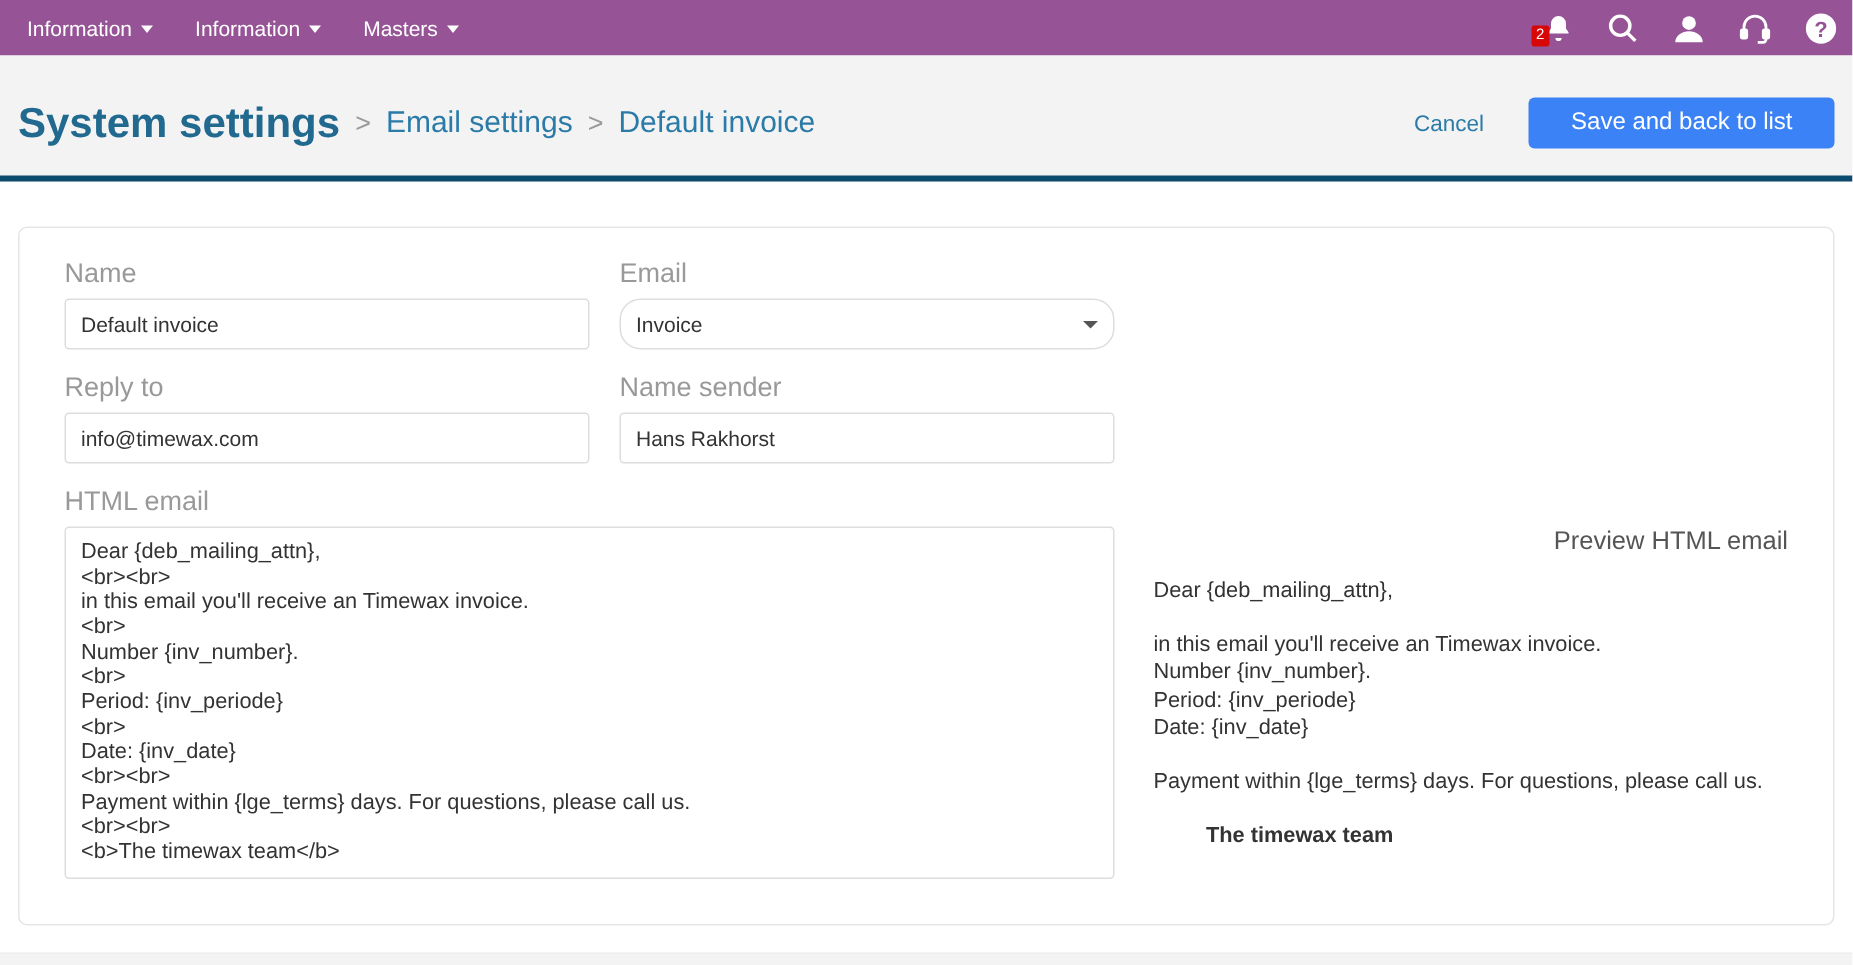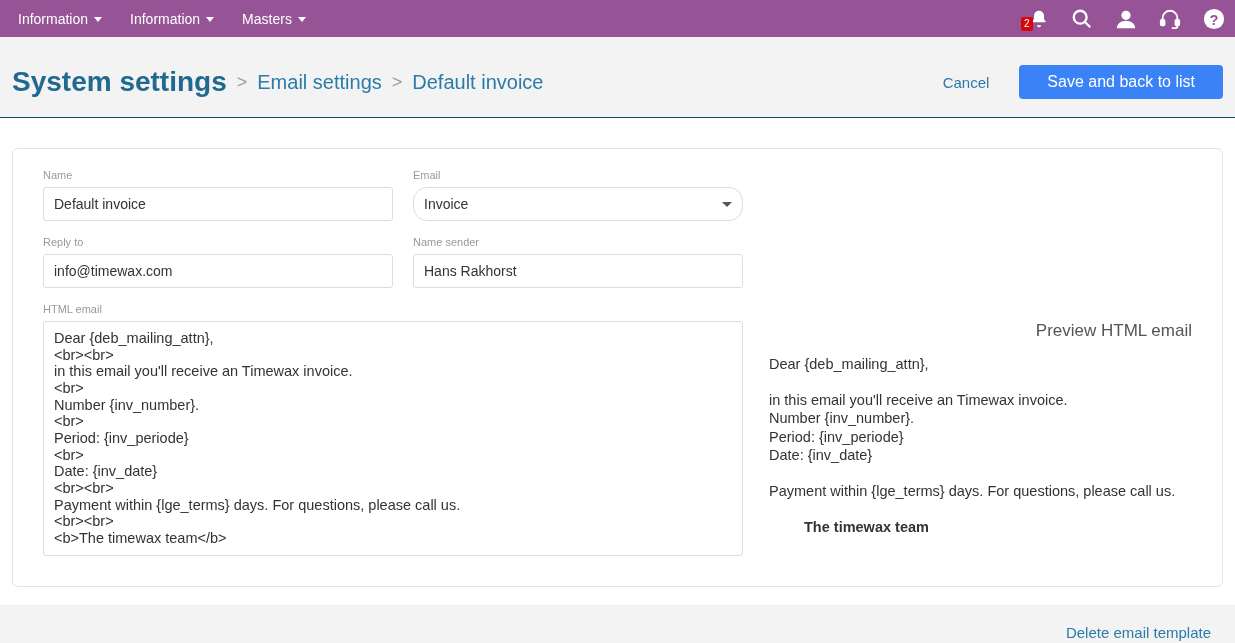--- a/index.html
+++ b/index.html
@@ -16,35 +16,35 @@
   }
   .topbar-left { display: flex; gap: 28px; }
   .menu-item { color: #fff; font-size: 14px; display: flex; align-items: center; gap: 6px; cursor: pointer; }
   .caret-down { width:0; height:0; border-left:4px solid transparent; border-right:4px solid transparent; border-top:5px solid #fff; margin-top:2px;}
   .topbar-right { display: flex; align-items: center; gap: 22px; }
   .topbar-icon { color: #fff; cursor: pointer; position: relative; display:flex; align-items:center; }
   .badge { position:absolute; bottom:-2px; left:-8px; background:#d80707; color:#fff; font-size:10px; line-height:1; padding:2px 3px; border-radius:2px; }
   svg { display:block; }
 
   
-  .header-area { background:#f3f3f3; border-bottom:1px solid #0c4a6e; padding: 28px 12px 18px 12px; display:flex; align-items:center; justify-content:space-between;}
+  .header-area { background:#f3f3f3; border-bottom:4px solid #0c4a6e; padding: 28px 12px 18px 12px; display:flex; align-items:center; justify-content:space-between;}
   .breadcrumb { display:flex; align-items:center; gap:10px; font-size:16px; }
   .bc-title { font-size:28px; font-weight:700; color:#21698f; }
   .bc-sep { color:#999; font-size:18px; }
   .bc-link { color:#2b7ba8; font-size:20px; }
   .header-actions { display:flex; align-items:center; gap:30px; }
   .btn-cancel { color:#2b7ba8; font-size:15px; cursor:pointer;}
   .btn-primary { background:#3b82f6; color:#fff; font-size:16px; padding:8px 28px; border:none; border-radius:4px; cursor:pointer; }
 
   
   .panel { border:1px solid #e5e5e5; border-radius:6px; margin:30px 12px 18px 12px; padding:20px 30px 30px 30px; }
   .form-row { display:flex; gap:20px; margin-bottom:15px;}
   .form-col-sm { width:350px; }
   .form-col-md { width:330px; }
-  .form-label { font-size:11px; color:#999; margin-bottom:6px; display:block;}
+  .form-label { font-size:18px; color:#999; margin-bottom:6px; display:block;}
   .form-input { width:100%; border:1px solid #ddd; border-radius:3px; height:34px; padding:0 10px; font-size:14px; color:#333; }
   .form-select { width:100%; border:1px solid #ddd; border-radius:14px; height:34px; padding:0 10px; font-size:14px; color:#333; display:flex; align-items:center; justify-content:space-between; cursor:pointer;}
   .caret-dark { width:0;height:0;border-left:5px solid transparent;border-right:5px solid transparent;border-top:5px solid #555;}
 
   .editor-row { display:flex; gap:26px; }
   .editor-col { flex: 0 0 700px; }
   .preview-col { flex:1; padding-top:0;}
   .editor-box { border:1px solid #ddd; border-radius:3px; padding:8px 10px; font-size:14.5px; line-height:1.15; white-space:pre-line; height:235px; color:#333;}
   .preview-title { font-size:17px; color:#555; margin-bottom:14px;text-align:right; }
   .preview-body { font-size:14.5px; line-height:1.25; color:#333;}

